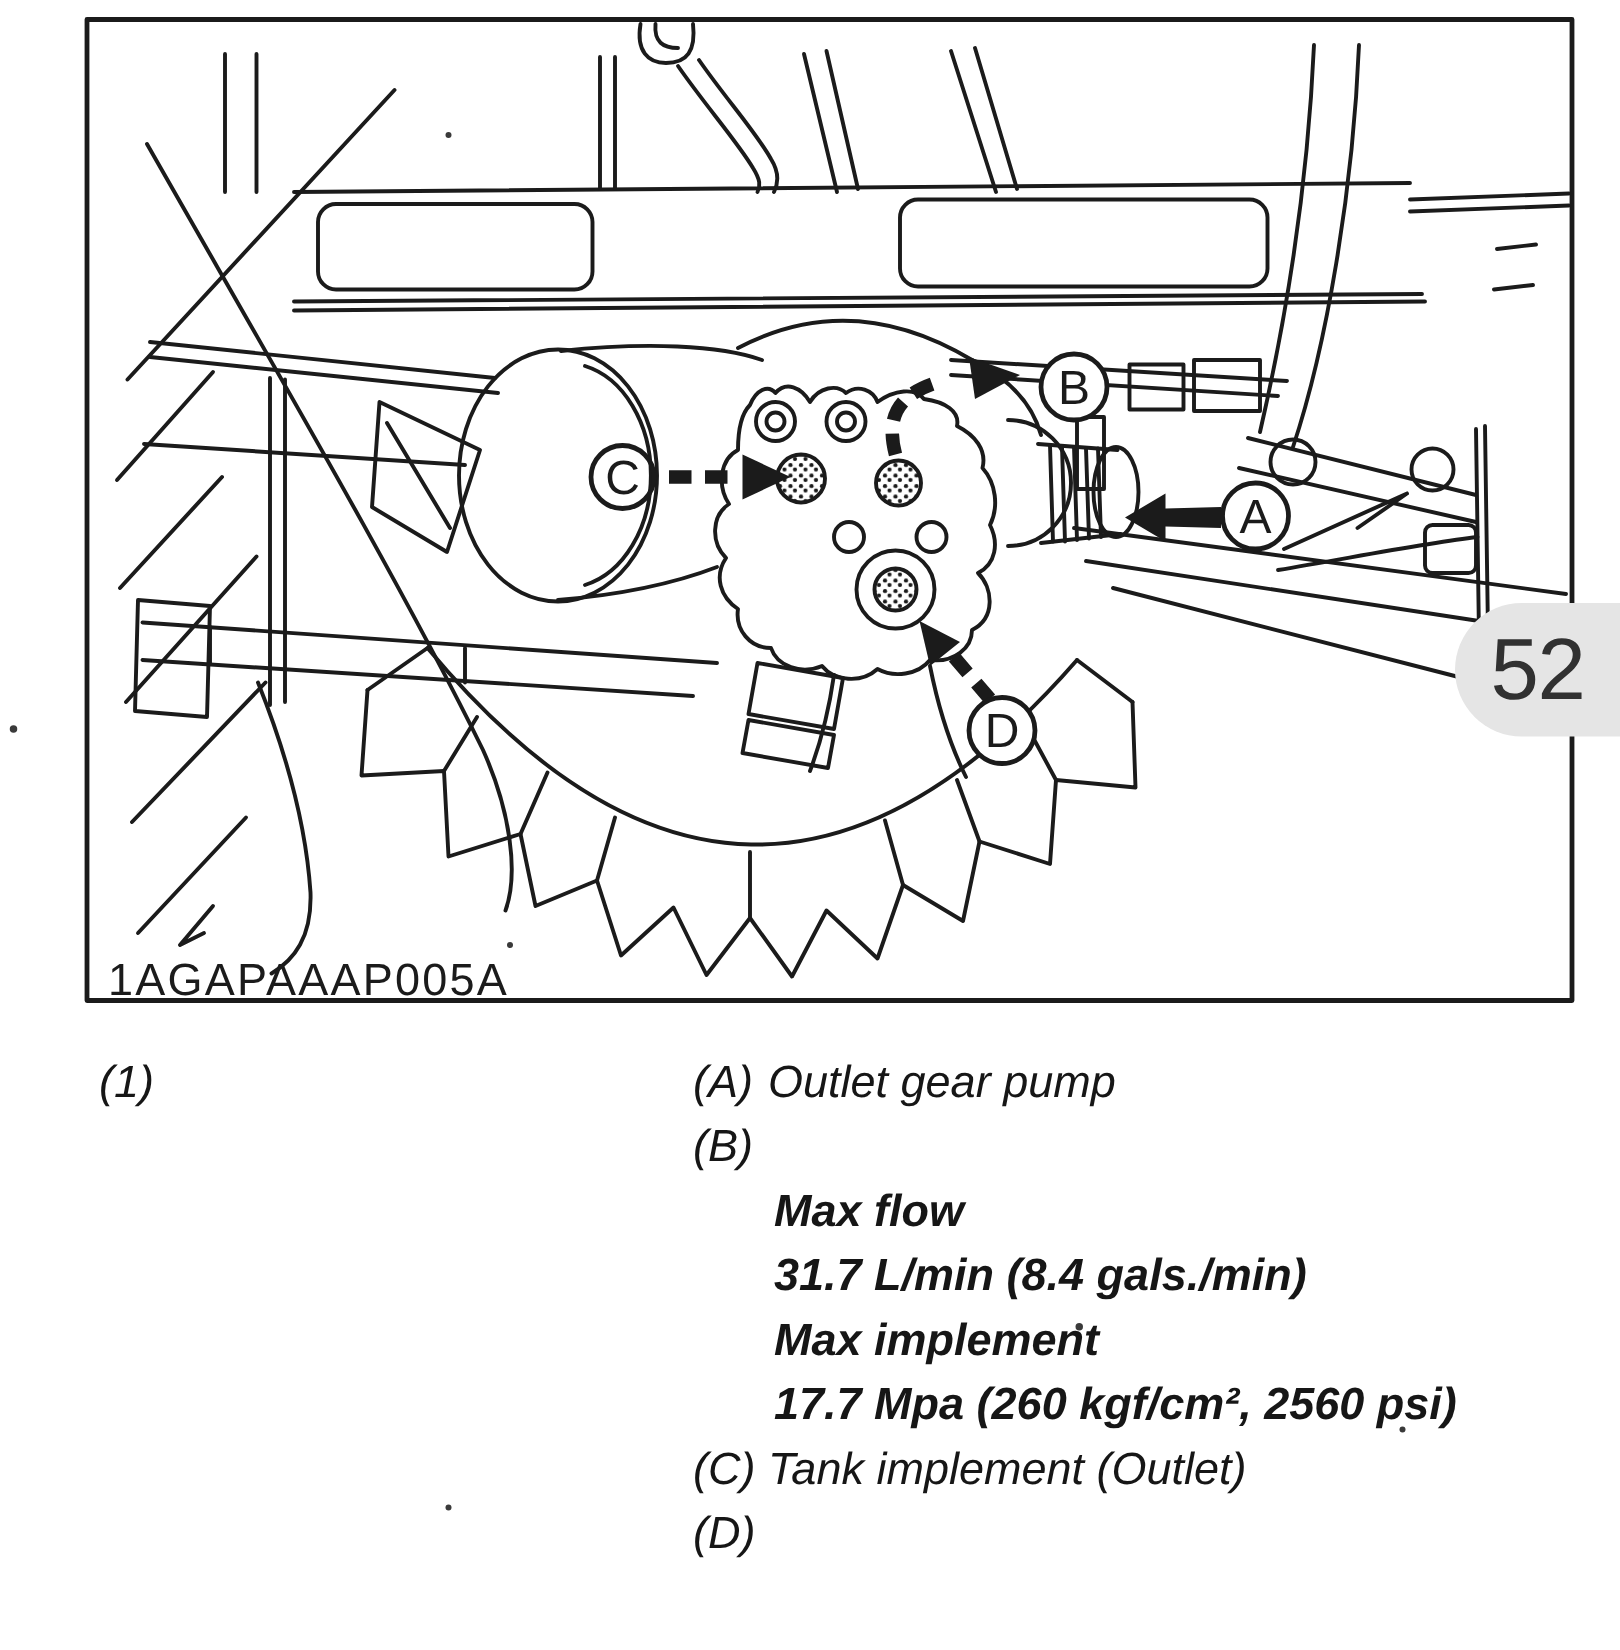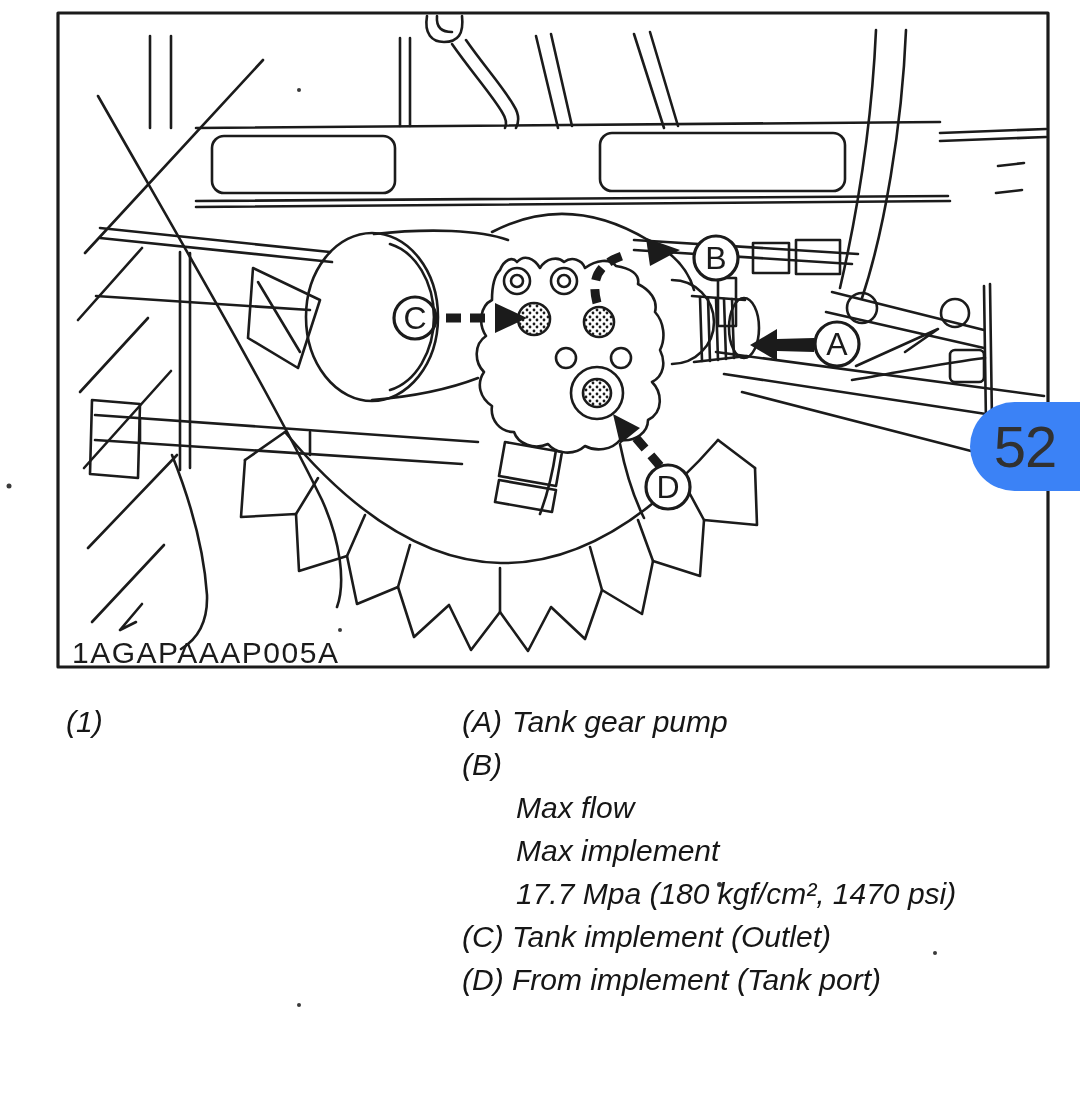--- a/index.html
+++ b/index.html
@@ -1,31 +1,31 @@
 <!DOCTYPE html>
 <html><head>
 <meta charset="utf-8">
 <style>
   html,body{margin:0;padding:0;background:#fff;}
   .page{position:relative;width:1080px;height:1100px;background:#ffffff;overflow:hidden;
         font-family:"Liberation Sans",sans-serif;color:#141414;}
   .figure-svg{position:absolute;top:0;left:0;}
   
   .page-badge{position:absolute;left:970px;top:402px;width:110px;height:89px;
-        background:#3b82f6;border-radius:45px 0 0 45px;
+        background:#e5e5e5;border-radius:45px 0 0 45px;
         display:flex;align-items:center;justify-content:center;
         font-size:58px;color:#313131;letter-spacing:-1px;}
   
   .legend-col{position:absolute;top:700px;}
   .legend-col.left{left:66px;}
   .legend-col.right{left:462px;}
   .legend-row{display:flex;font-style:italic;font-size:30px;line-height:43px;
         white-space:nowrap;color:#161616;}
   .legend-row .lkey{flex:0 0 50px;}
-  .legend-row.detail{margin-left:54px;}
+  .legend-row.detail{margin-left:54px;font-weight:bold;}
   .speck{position:absolute;border-radius:50%;background:#3a3a3a;}
 </style>
 </head>
 <body>
 
 <div class="page">
 
   <svg class="figure-svg" width="1080" height="680" viewBox="0 0 1080 680">
     <defs>
       <pattern id="dots" patternUnits="userSpaceOnUse" width="7" height="7">
@@ -200,41 +200,43 @@
 
   <div class="legend-col left">
     <div class="legend-row">
       <span class="lkey">(1)</span>
     </div>
   </div>
 
   <div class="legend-col right">
     <div class="legend-row">
       <span class="lkey">(A)</span>
-      <span>Tank gear pump</span>
+      <span>Outlet gear pump</span>
     </div>
     <div class="legend-row">
       <span class="lkey">(B)</span>
     </div>
     <div class="legend-row detail">
       <span>Max flow</span>
     </div>
     <div class="legend-row detail">
+      <span>31.7 L/min (8.4 gals./min)</span>
+    </div>
+    <div class="legend-row detail">
       <span>Max implement</span>
     </div>
     <div class="legend-row detail">
-      <span>17.7 Mpa (180 kgf/cm², 1470 psi)</span>
+      <span>17.7 Mpa (260 kgf/cm², 2560 psi)</span>
     </div>
     <div class="legend-row">
       <span class="lkey">(C)</span>
       <span>Tank implement (Outlet)</span>
     </div>
     <div class="legend-row">
       <span class="lkey">(D)</span>
-      <span>From implement (Tank port)</span>
     </div>
   </div>
 
   <div class="speck" style="left:717px;top:882px;width:5px;height:5px;"></div>
   <div class="speck" style="left:933px;top:951px;width:4px;height:4px;"></div>
   <div class="speck" style="left:297px;top:1003px;width:4px;height:4px;"></div>
 
 </div>
 
 </body></html>

